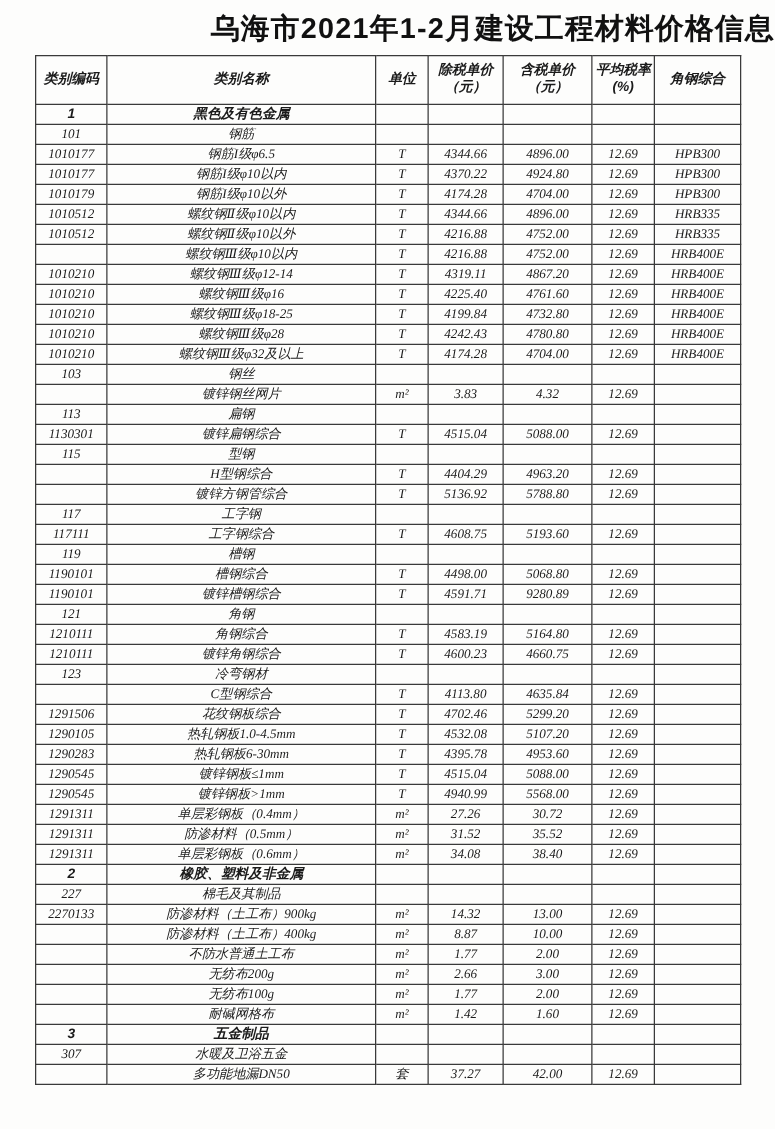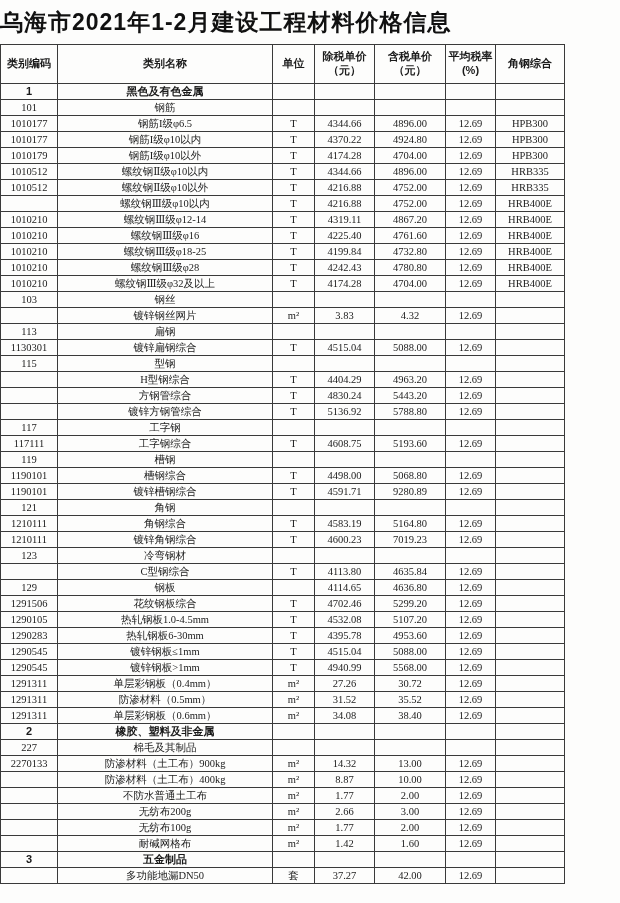--- a/index.html
+++ b/index.html
@@ -3,28 +3,29 @@
 <meta charset="utf-8">
 <style>
   html,body{margin:0;padding:0;}
   body{
     width:620px;height:903px;overflow:hidden;
     background:#fdfdfc;color:#1b1b1b;
     font-family:"Liberation Serif","DejaVu Serif",serif;
   }
   .page{position:relative;width:620px;height:903px;}
   .doc-title{
-    padding-top:7px;height:37px;text-align:left;
+    padding-top:7px;height:37px;text-align:right;
     font-family:"Liberation Sans","DejaVu Sans",sans-serif;
     font-weight:bold;font-size:23px;letter-spacing:1px;color:#111;
   }
   table.price-table{
-    width:564px;
+    margin-left:28px;width:564px;
     border-collapse:collapse;table-layout:fixed;
     font-size:10.5px;
+    font-style:italic;
   }
   .price-table th,.price-table td{
     border:1px solid #3a3a3a;
     text-align:center;vertical-align:middle;
     padding:0 1px;overflow:hidden;white-space:nowrap;
   }
   .price-table thead th{
     height:38px;
     font-family:"Liberation Sans","DejaVu Sans",sans-serif;
     font-weight:bold;font-size:11px;line-height:1.25;
@@ -230,29 +231,20 @@
           <td></td>
           <td>H型钢综合</td>
           <td>T</td>
           <td>4404.29</td>
           <td>4963.20</td>
           <td>12.69</td>
           <td></td>
         </tr>
         <tr>
           <td></td>
-          <td>方钢管综合</td>
-          <td>T</td>
-          <td>4830.24</td>
-          <td>5443.20</td>
-          <td>12.69</td>
-          <td></td>
-        </tr>
-        <tr>
-          <td></td>
           <td>镀锌方钢管综合</td>
           <td>T</td>
           <td>5136.92</td>
           <td>5788.80</td>
           <td>12.69</td>
           <td></td>
         </tr>
         <tr>
           <td>117</td>
           <td>工字钢</td>
@@ -314,48 +306,39 @@
           <td>4583.19</td>
           <td>5164.80</td>
           <td>12.69</td>
           <td></td>
         </tr>
         <tr>
           <td>1210111</td>
           <td>镀锌角钢综合</td>
           <td>T</td>
           <td>4600.23</td>
-          <td>7019.23</td>
+          <td>4660.75</td>
           <td>12.69</td>
           <td></td>
         </tr>
         <tr>
           <td>123</td>
           <td>冷弯钢材</td>
           <td></td>
           <td></td>
           <td></td>
           <td></td>
           <td></td>
         </tr>
         <tr>
           <td></td>
           <td>C型钢综合</td>
           <td>T</td>
           <td>4113.80</td>
           <td>4635.84</td>
-          <td>12.69</td>
-          <td></td>
-        </tr>
-        <tr>
-          <td>129</td>
-          <td>钢板</td>
-          <td></td>
-          <td>4114.65</td>
-          <td>4636.80</td>
           <td>12.69</td>
           <td></td>
         </tr>
         <tr>
           <td>1291506</td>
           <td>花纹钢板综合</td>
           <td>T</td>
           <td>4702.46</td>
           <td>5299.20</td>
           <td>12.69</td>
@@ -492,20 +475,29 @@
           <td>耐碱网格布</td>
           <td>m²</td>
           <td>1.42</td>
           <td>1.60</td>
           <td>12.69</td>
           <td></td>
         </tr>
         <tr class="bold-row">
           <td>3</td>
           <td>五金制品</td>
+          <td></td>
+          <td></td>
+          <td></td>
+          <td></td>
+          <td></td>
+        </tr>
+        <tr>
+          <td>307</td>
+          <td>水暖及卫浴五金</td>
           <td></td>
           <td></td>
           <td></td>
           <td></td>
           <td></td>
         </tr>
         <tr>
           <td></td>
           <td>多功能地漏DN50</td>
           <td>套</td>

